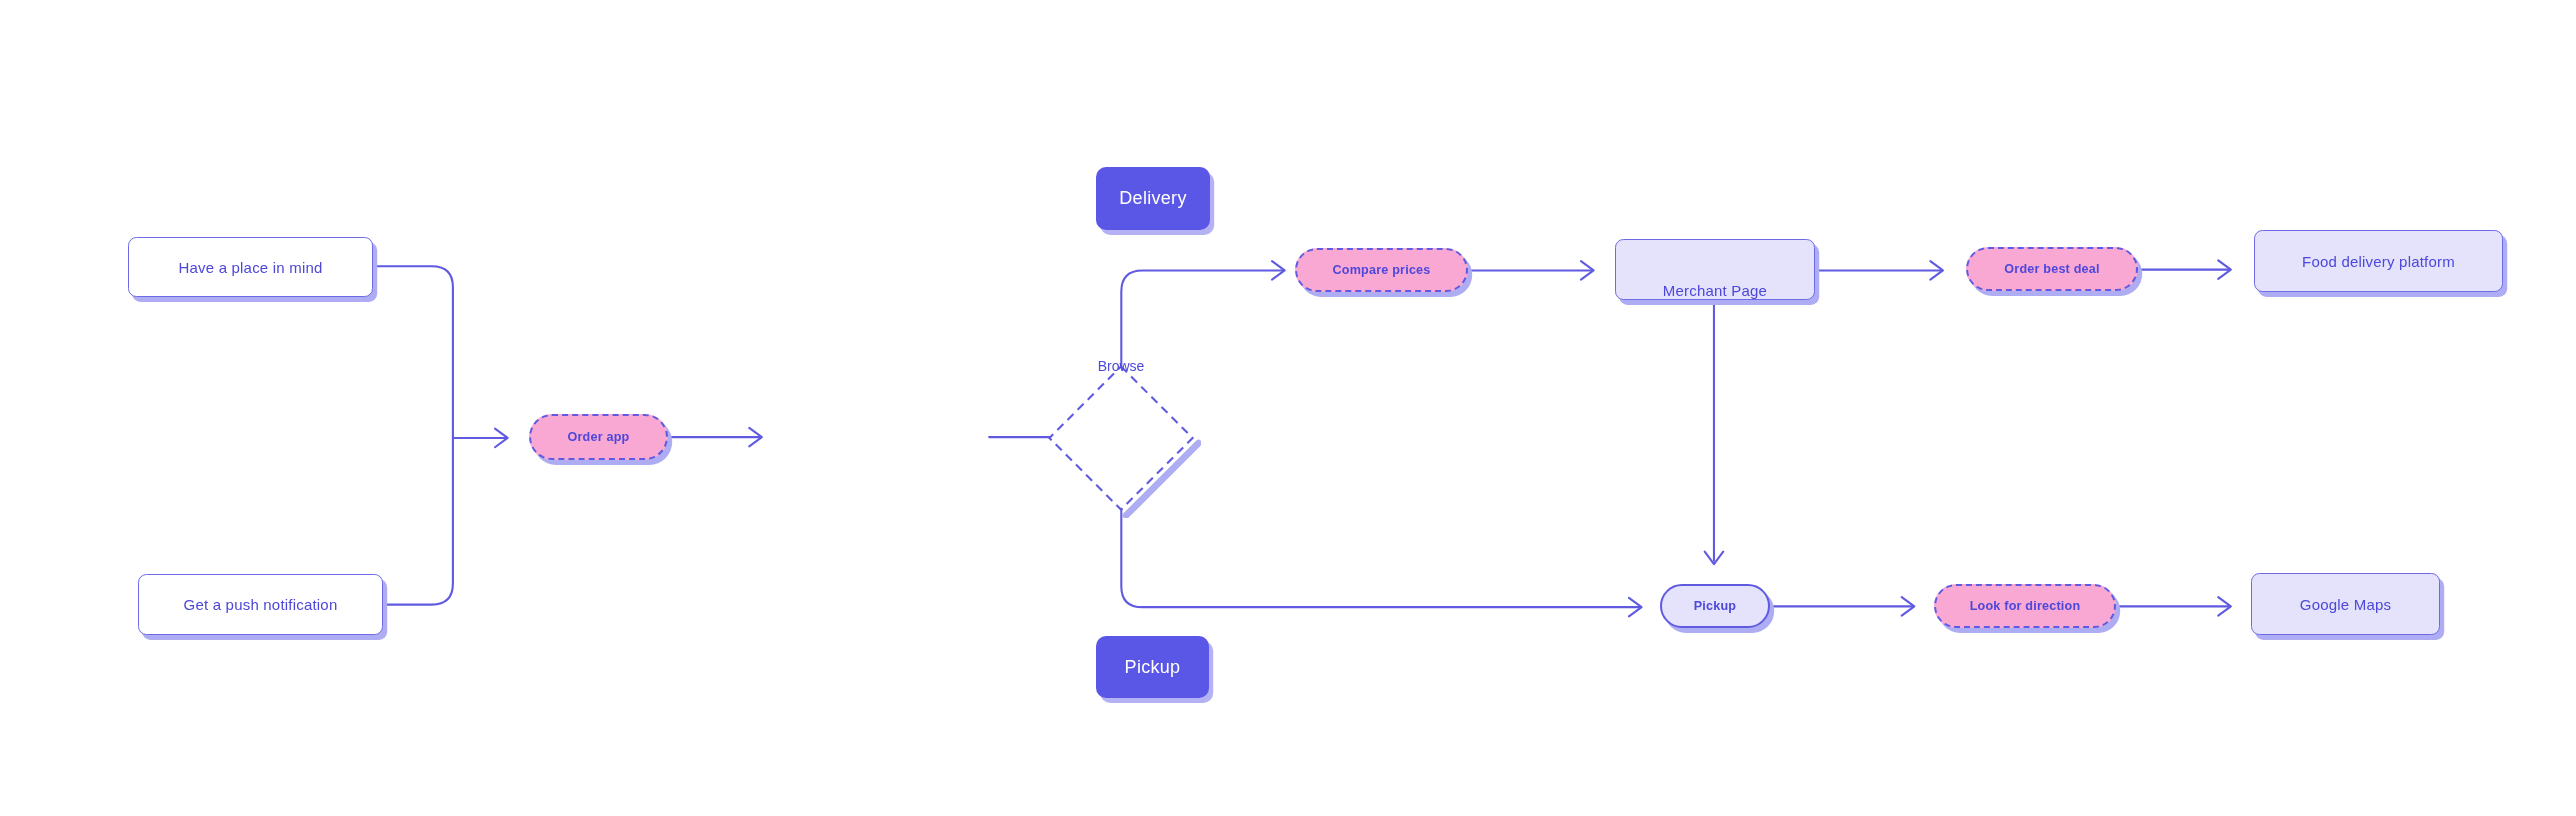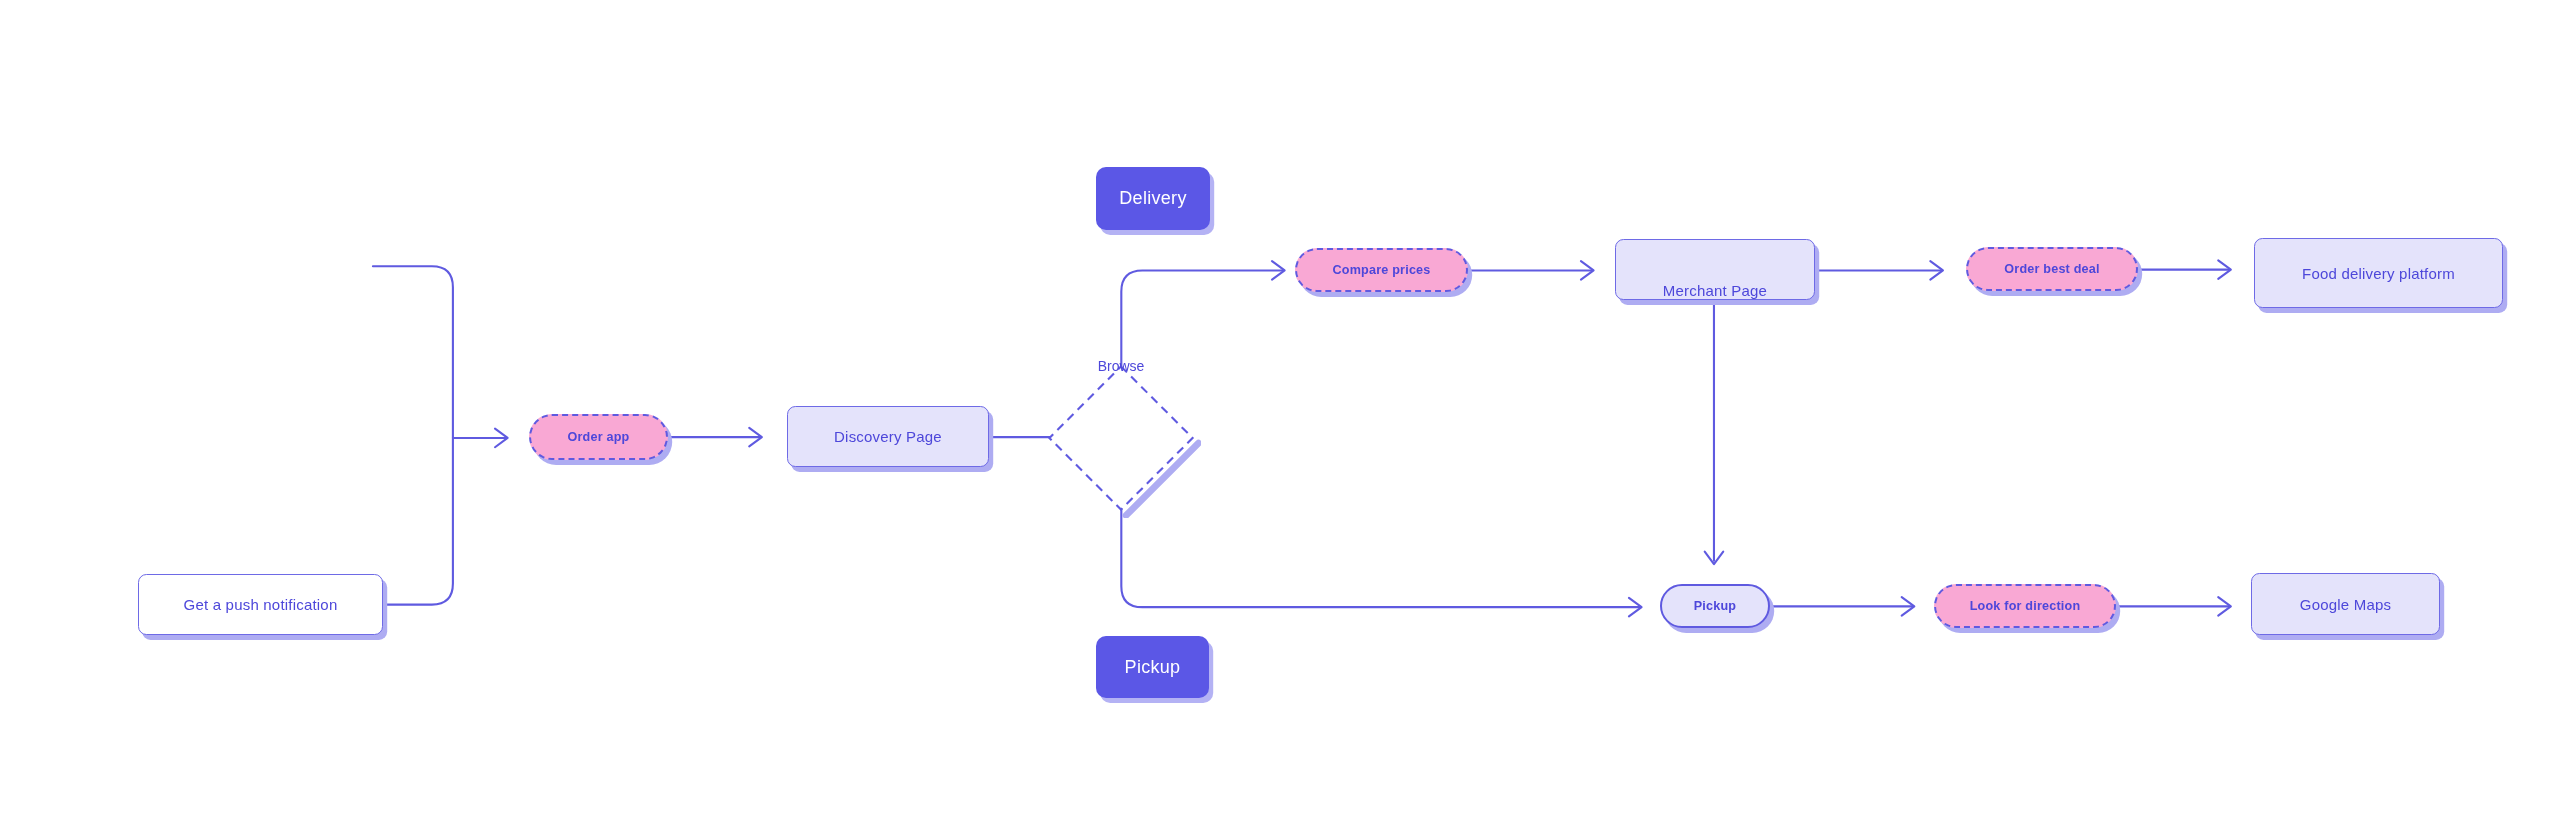--- a/index.html
+++ b/index.html
@@ -91,32 +91,32 @@
       <path d="M 1935 710 L 1950 721 L 1935 732"></path>
 
       <path d="M 2103 720 H 2272"></path>
       <path d="M 2259 709 L 2274 720 L 2259 731"></path>
 
       <path d="M 2513 720 H 2648"></path>
       <path d="M 2635 709 L 2650 720 L 2635 731"></path>
     </g>
   </svg>
 
+  <div class="node box" style="left:128px;top:237px;width:245px;height:60px;">
+    <span>Have a place in mind</span>
+  </div>
 
   <div class="node box" style="left:128px;top:574px;width:245px;height:61px;margin-left:10px;">
     <span>Get a push notification</span>
   </div>
 
   <div class="node pill" style="left:529px;top:414px;width:139px;height:46px;">
     <span>Order app</span>
   </div>
 
-  <div class="node box lav" style="left:787px;top:406px;width:202px;height:61px;">
-    <span>Discovery Page</span>
-  </div>
 
   <div class="diamond-wrap" style="left:1041px;top:358px;">
     <svg width="160" height="160" viewBox="0 0 190 190">
       <path d="M 187 101 L 101 187" stroke="#aeacf2" stroke-width="8" stroke-linecap="round" fill="none"></path>
       <path d="M 95 10 L 180 95 L 95 180 L 10 95 Z" fill="#ffffff" stroke="#5f5ae0" stroke-width="2.5" stroke-dasharray="10 7"></path>
     </svg>
     <div class="lbl-layer">
       <span>Browse</span>
     </div>
   </div>
@@ -130,21 +130,21 @@
   </div>
 
   <div class="node box lav" style="left:1615px;top:239px;width:200px;height:61px;align-items:flex-end;">
     <span>Merchant Page</span>
   </div>
 
   <div class="node pill" style="left:1966px;top:247px;width:172px;height:44px;">
     <span>Order best deal</span>
   </div>
 
-  <div class="node box lav" style="left:2254px;top:238px;width:249px;height:70px;">
+  <div class="node box lav" style="left:2254px;top:230px;width:249px;height:62px;">
     <span>Food delivery platform</span>
   </div>
 
   <div class="node pill solid" style="left:1660px;top:584px;width:110px;height:44px;">
     <span>Pickup</span>
   </div>
 
   <div class="node pill" style="left:1934px;top:584px;width:182px;height:44px;align-items:center;">
     <span>Look for direction</span>
   </div>

